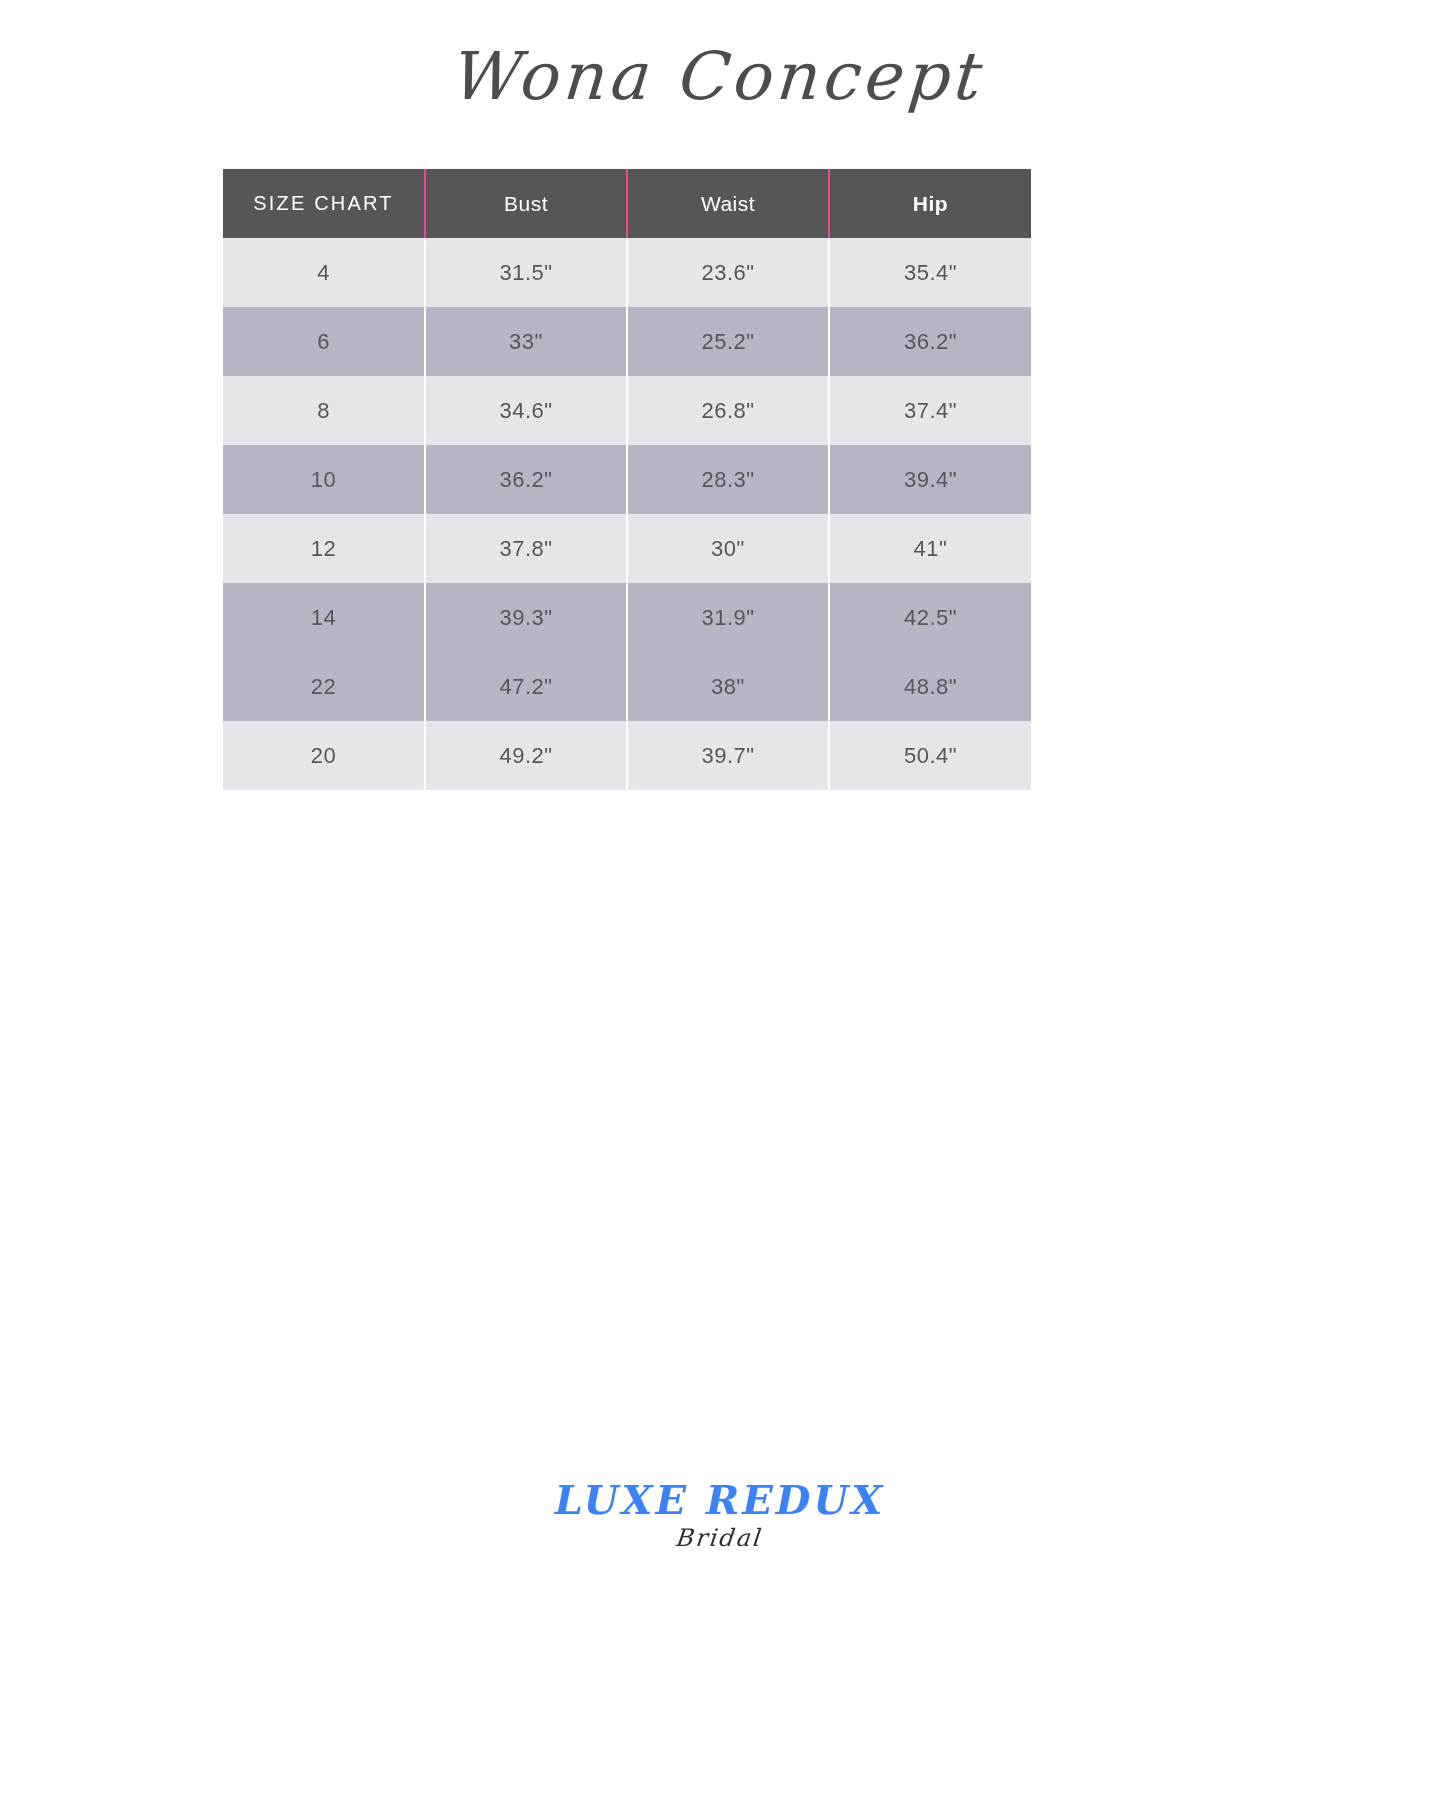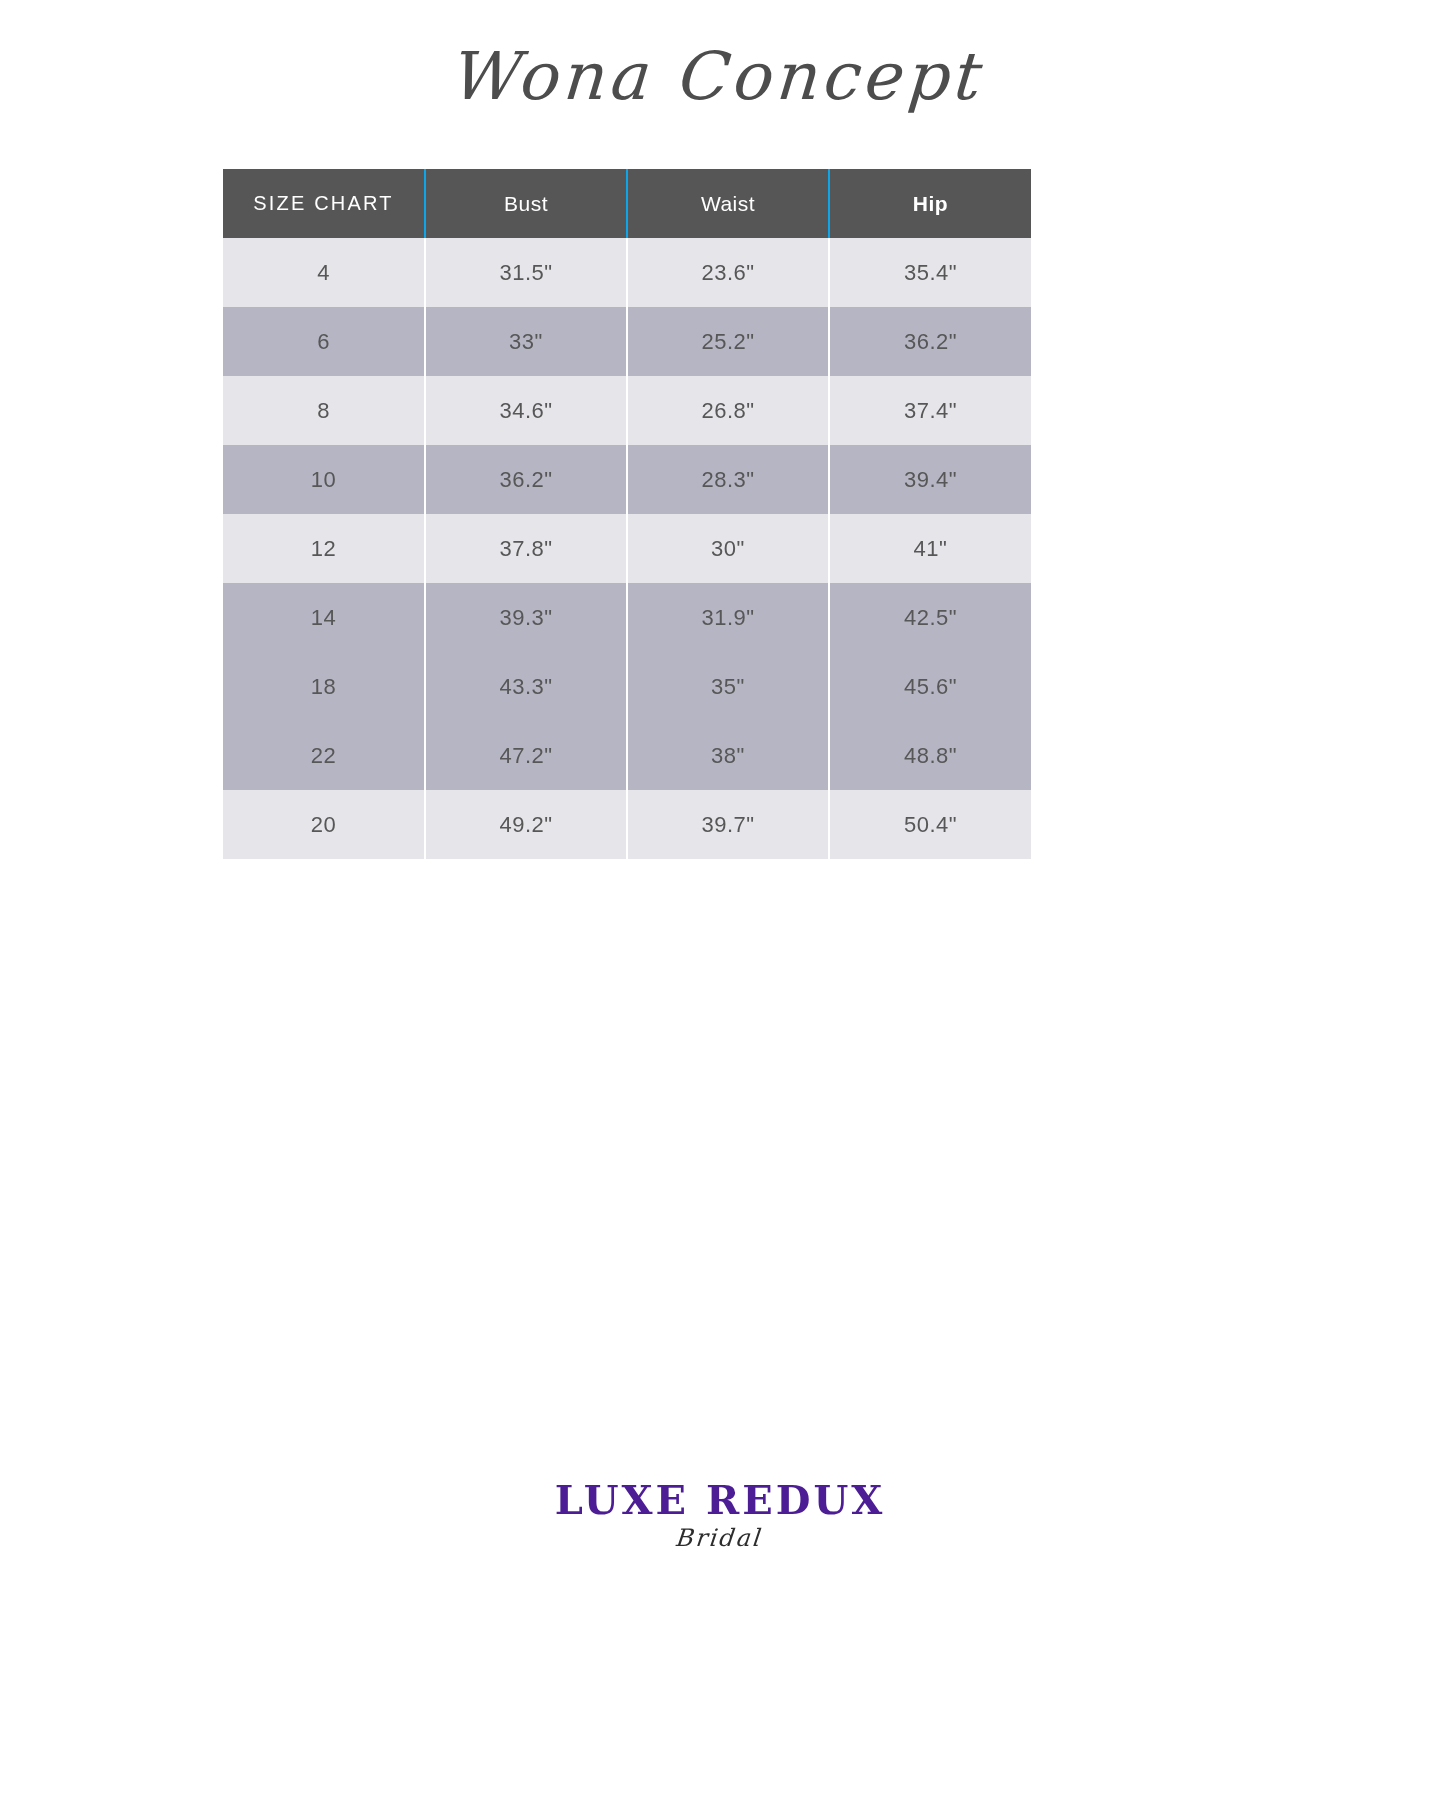--- a/index.html
+++ b/index.html
@@ -60,21 +60,21 @@
   table.size-table col.c-hip   { width: 202px; }
 
   table.size-table thead th {
     background: #565656;
     color: #ffffff;
     font-weight: 400;
     font-size: 21px;
     height: 67px;
     text-align: center;
     vertical-align: middle;
-    border-right: 2px solid #0ea5e9;
+    border-right: 2px solid #ec4899;
     letter-spacing: 0.5px;
   }
   table.size-table thead th:last-child { border-right: none; font-weight: bold; }
   table.size-table thead th.head-size {
     letter-spacing: 2.2px;
     font-size: 20px;
   }
 
   table.size-table tbody td {
     height: 67px;
@@ -97,23 +97,24 @@
     left: 0;
     top: 1480px;
     width: 1440px;
     text-align: center;
   }
   .footer-main {
     font-family: "DejaVu Serif", serif;
     font-weight: 700;
     font-size: 40px;
     letter-spacing: 3px;
-    color: #4c1d95;
+    color: #3b82f6;
     line-height: 1;
     display: block;
+    font-style: italic;
   }
   .footer-sub {
     font-family: "DejaVu Serif", serif;
     font-style: italic;
     font-weight: 400;
     font-size: 24px;
     color: #2d2d2d;
     letter-spacing: 2px;
     display: block;
     margin-top: 4px;
@@ -176,26 +177,20 @@
             <td>30"</td>
             <td>41"</td>
           </tr>
           <tr class="row-dark">
             <td>14</td>
             <td>39.3"</td>
             <td>31.9"</td>
             <td>42.5"</td>
           </tr>
           <tr class="row-dark">
-            <td>18</td>
-            <td>43.3"</td>
-            <td>35"</td>
-            <td>45.6"</td>
-          </tr>
-          <tr class="row-dark">
             <td>22</td>
             <td>47.2"</td>
             <td>38"</td>
             <td>48.8"</td>
           </tr>
           <tr class="row-light">
             <td>20</td>
             <td>49.2"</td>
             <td>39.7"</td>
             <td>50.4"</td>

